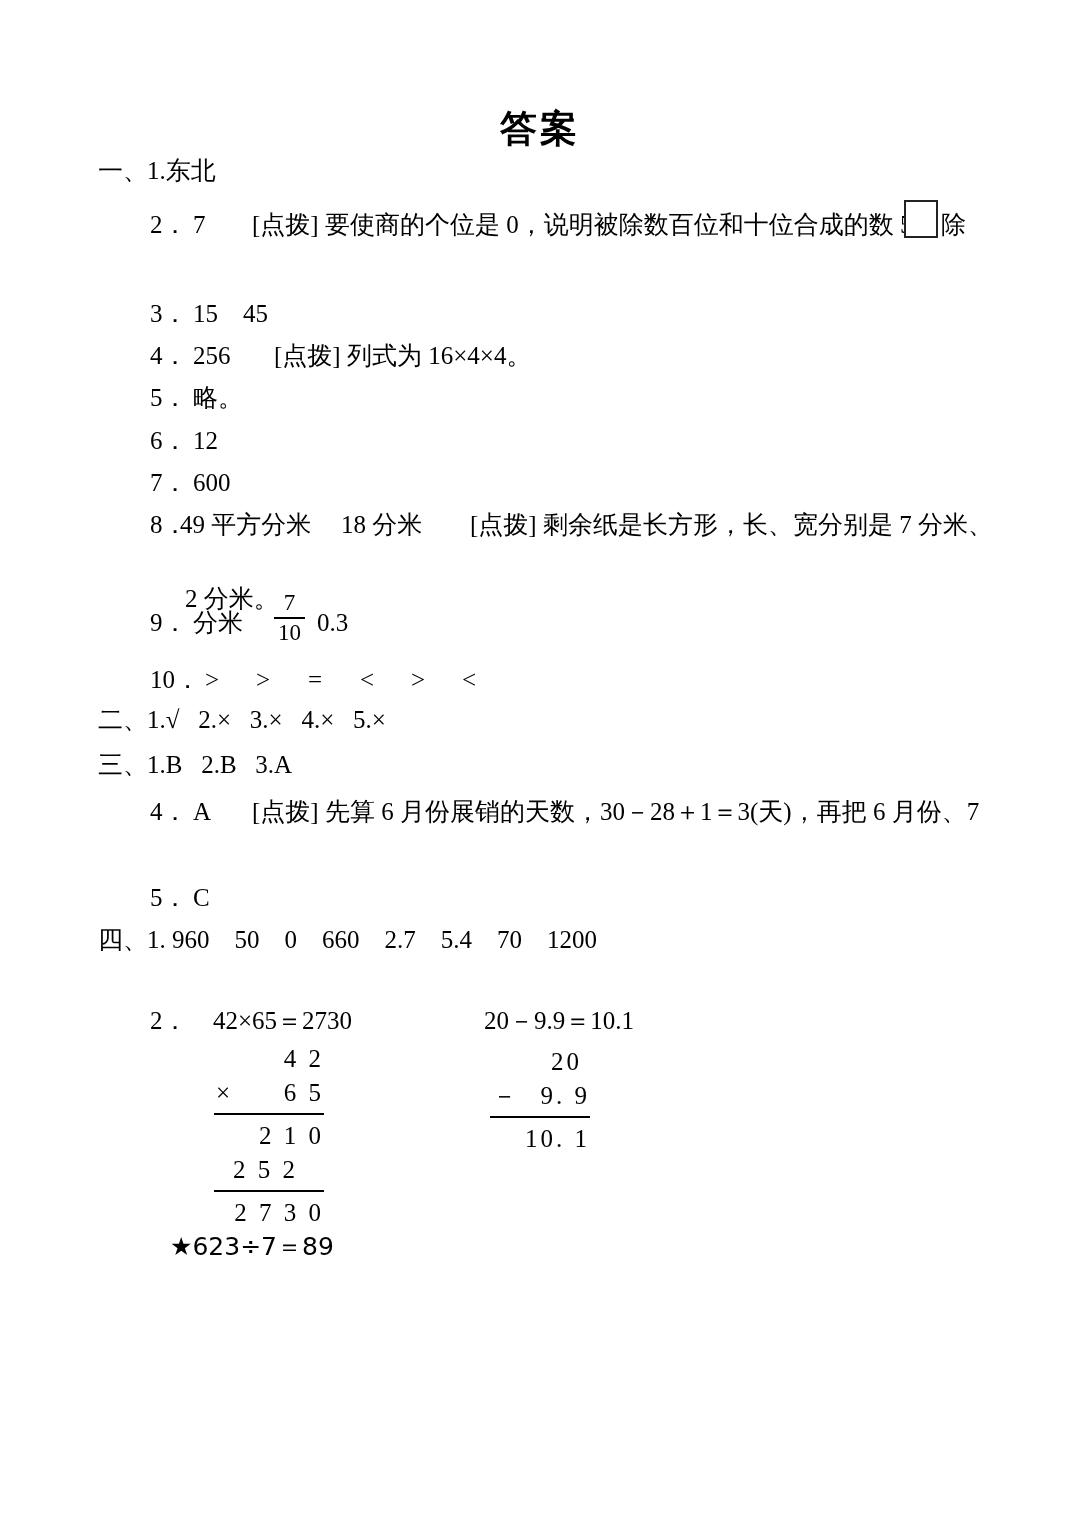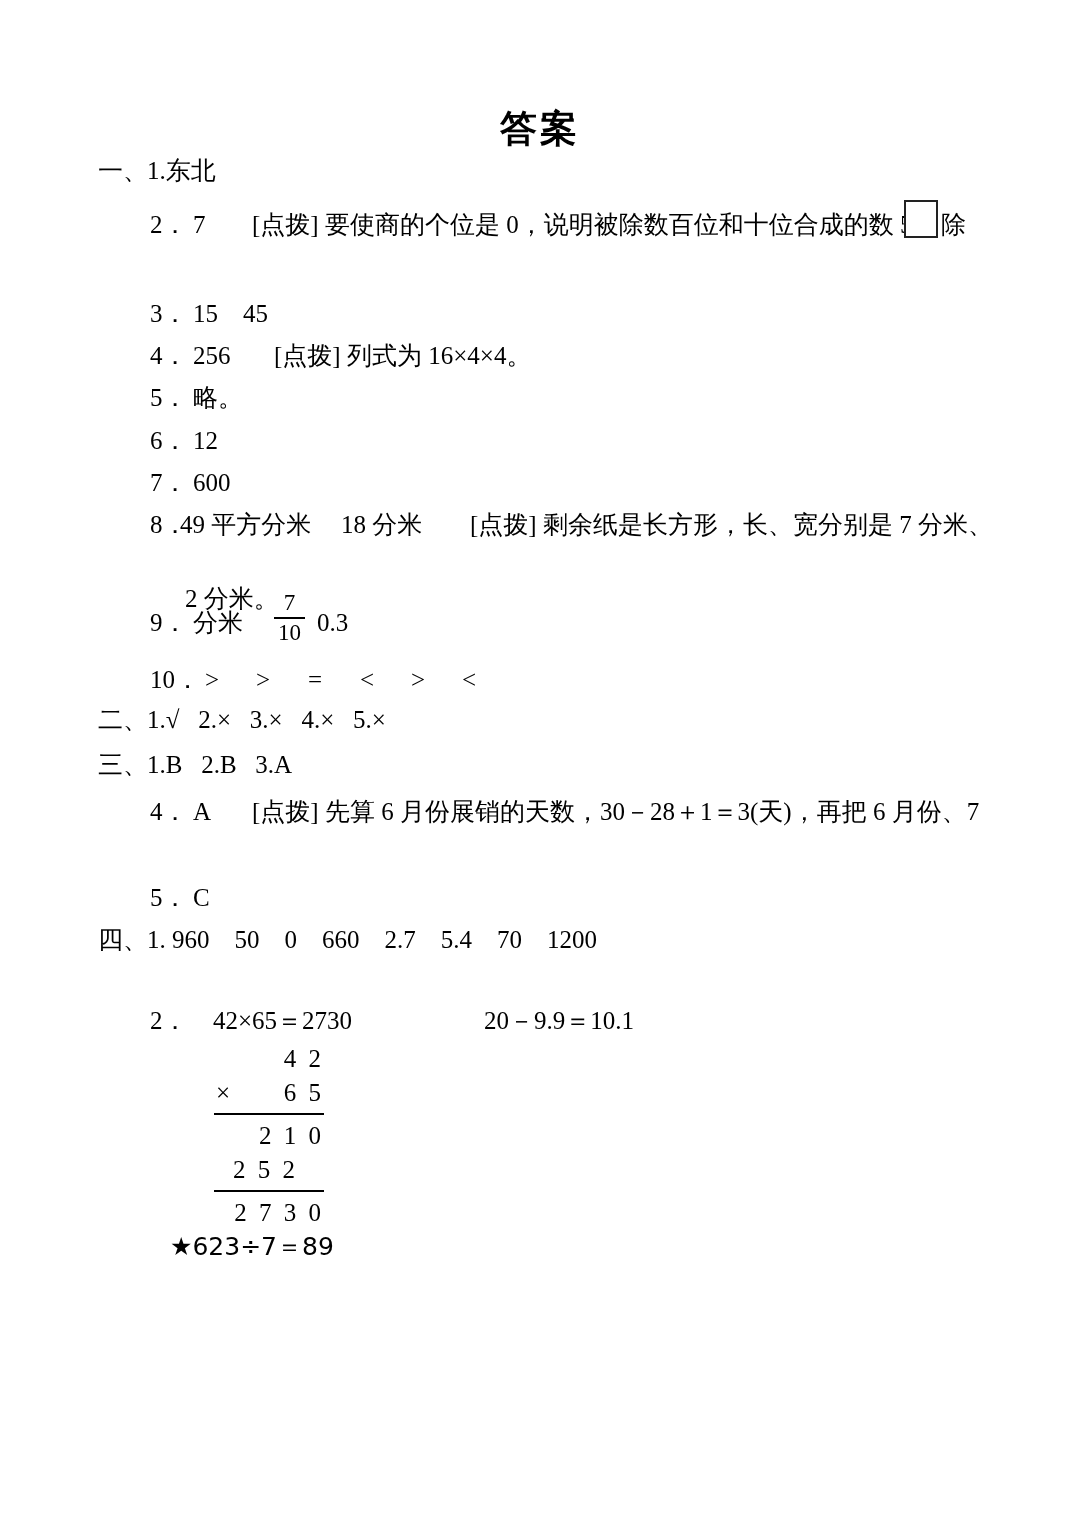--- a/index.html
+++ b/index.html
@@ -209,16 +209,25 @@
       <span class="op-left" style="top:0; left:2px;">×</span>
       <span class="vline">6 5</span>
     </div>
     <span class="vrule"></span>
     <span class="vline">2 1 0</span>
     <span class="vline" style="padding-right:26px;">2 5 2</span>
     <span class="vrule"></span>
     <span class="vline">2 7 3 0</span>
   </div>
 
+  <div class="vcalc" style="left:490px; top:1045px; width:100px;">
+    <span class="vline" style="padding-right:8px;">20</span>
+    <div style="position:relative;">
+      <span class="op-left" style="top:0; left:2px;">－</span>
+      <span class="vline">9. 9</span>
+    </div>
+    <span class="vrule"></span>
+    <span class="vline">10. 1</span>
+  </div>
 
   <div class="row star" style="left:170px; top:1232px;">★623÷7＝89</div>
 
 </div>
 
 </body></html>

